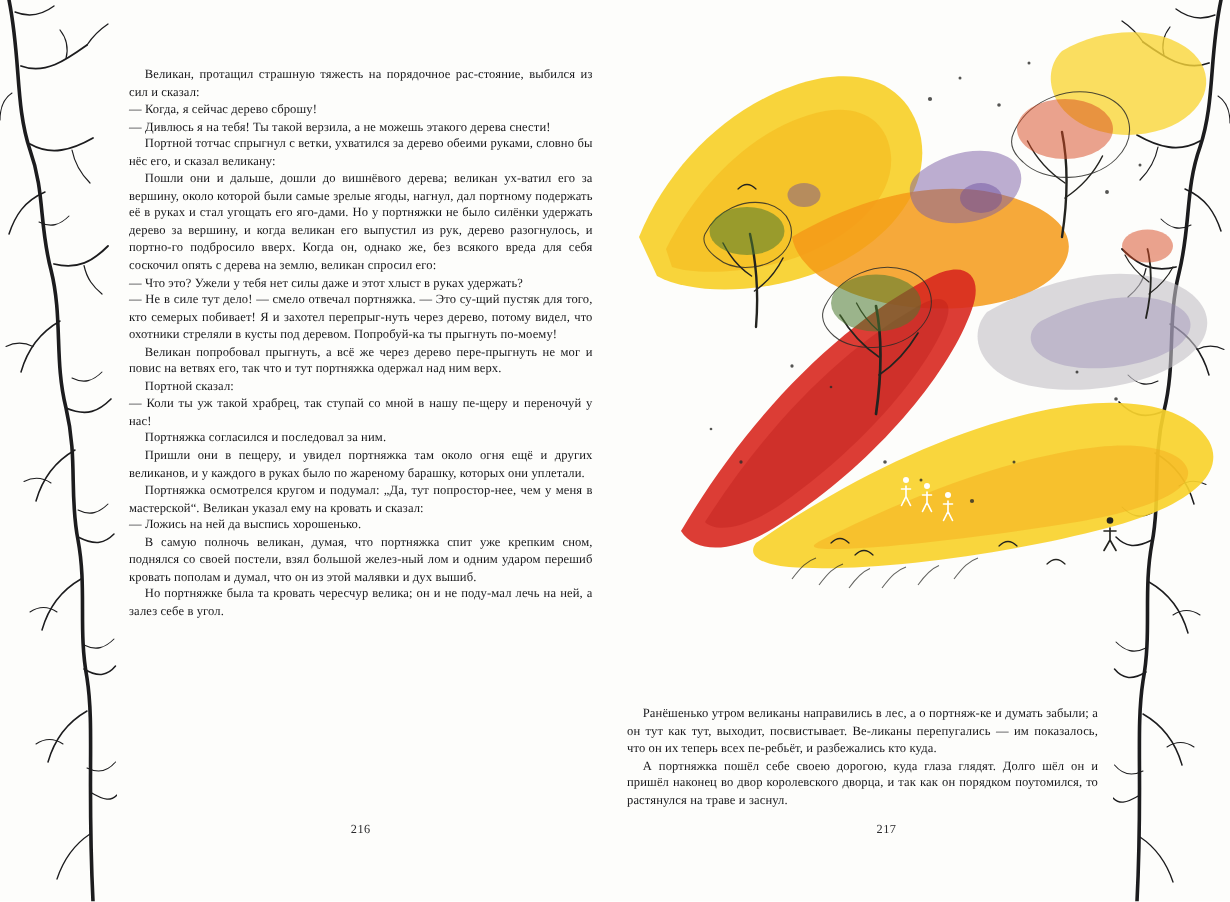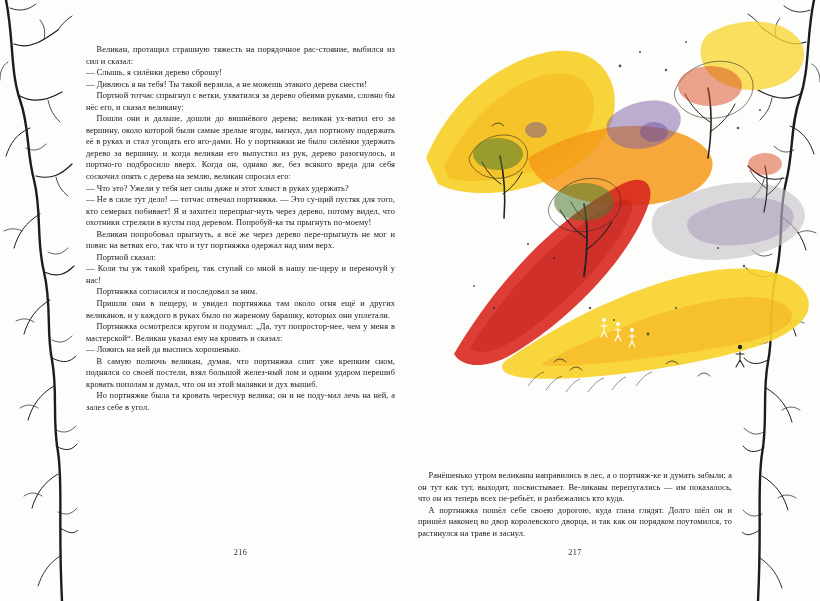--- a/index.html
+++ b/index.html
@@ -62,21 +62,21 @@
 
   .folio {
     position: absolute;
     width: 100%;
     text-align: center;
     font-size: 8.2px;
     color: #2a2a2c;
     letter-spacing: 0.04em;
   }
   .page-left .folio  { top: 548px; left: 0; }
-  .page-right .folio { top: 548px; left: 0; font-family: Liberation Serif, serif; }
+  .page-right .folio { top: 548px; left: 16px; font-family: Liberation Serif, serif; }
 
   
   .illus {
     position: absolute;
     left: -2px;
     top: 8px;
     width: 412px;
     height: 420px;
   }
   .page-right .text-col { top: 470px; }
@@ -152,26 +152,26 @@
       <path d="M30 254 C 22 258, 16 256, 10 250" stroke-width="0.7"></path>
       <path d="M26 342 C 18 346, 12 344, 6 338" stroke-width="0.7"></path>
       <path d="M22 432 C 14 436, 8 434, 2 428" stroke-width="0.7"></path>
       <path d="M20 514 C 12 518, 6 516, 1 510" stroke-width="0.7"></path>
     </g>
   </svg>
 
   <div class="page page-left">
     <div class="text-col">
       <p class="para">Великан, протащил страшную тяжесть на порядочное рас-стояние, выбился из сил и сказал:</p>
-      <p class="para noindent">— Слышь, я силёнки дерево сброшу!</p>
+      <p class="para noindent">— Когда, я сейчас дерево сброшу!</p>
       <p class="para noindent">— Дивлюсь я на тебя! Ты такой верзила, а не можешь этакого дерева снести!</p>
       <p class="para">Портной тотчас спрыгнул с ветки, ухватился за дерево обеими руками, словно бы нёс его, и сказал великану:</p>
       <p class="para">Пошли они и дальше, дошли до вишнёвого дерева; великан ух-ватил его за вершину, около которой были самые зрелые ягоды, нагнул, дал портному подержать её в руках и стал угощать его яго-дами. Но у портняжки не было силёнки удержать дерево за вершину, и когда великан его выпустил из рук, дерево разогнулось, и портно-го подбросило вверх. Когда он, однако же, без всякого вреда для себя соскочил опять с дерева на землю, великан спросил его:</p>
       <p class="para noindent">— Что это? Ужели у тебя нет силы даже и этот хлыст в руках удержать?</p>
-      <p class="para noindent">— Не в силе тут дело! — тотчас отвечал портняжка. — Это су-щий пустяк для того, кто семерых побивает! Я и захотел перепрыг-нуть через дерево, потому видел, что охотники стреляли в кусты под деревом. Попробуй-ка ты прыгнуть по-моему!</p>
+      <p class="para noindent">— Не в силе тут дело! — смело отвечал портняжка. — Это су-щий пустяк для того, кто семерых побивает! Я и захотел перепрыг-нуть через дерево, потому видел, что охотники стреляли в кусты под деревом. Попробуй-ка ты прыгнуть по-моему!</p>
       <p class="para">Великан попробовал прыгнуть, а всё же через дерево пере-прыгнуть не мог и повис на ветвях его, так что и тут портняжка одержал над ним верх.</p>
       <p class="para">Портной сказал:</p>
       <p class="para noindent">— Коли ты уж такой храбрец, так ступай со мной в нашу пе-щеру и переночуй у нас!</p>
       <p class="para">Портняжка согласился и последовал за ним.</p>
       <p class="para">Пришли они в пещеру, и увидел портняжка там около огня ещё и других великанов, и у каждого в руках было по жареному барашку, которых они уплетали.</p>
       <p class="para">Портняжка осмотрелся кругом и подумал: „Да, тут попростор-нее, чем у меня в мастерской“. Великан указал ему на кровать и сказал:</p>
       <p class="para noindent">— Ложись на ней да выспись хорошенько.</p>
       <p class="para">В самую полночь великан, думая, что портняжка спит уже крепким сном, поднялся со своей постели, взял большой желез-ный лом и одним ударом перешиб кровать пополам и думал, что он из этой малявки и дух вышиб.</p>
       <p class="para">Но портняжке была та кровать чересчур велика; он и не поду-мал лечь на ней, а залез себе в угол.</p>
     </div>

